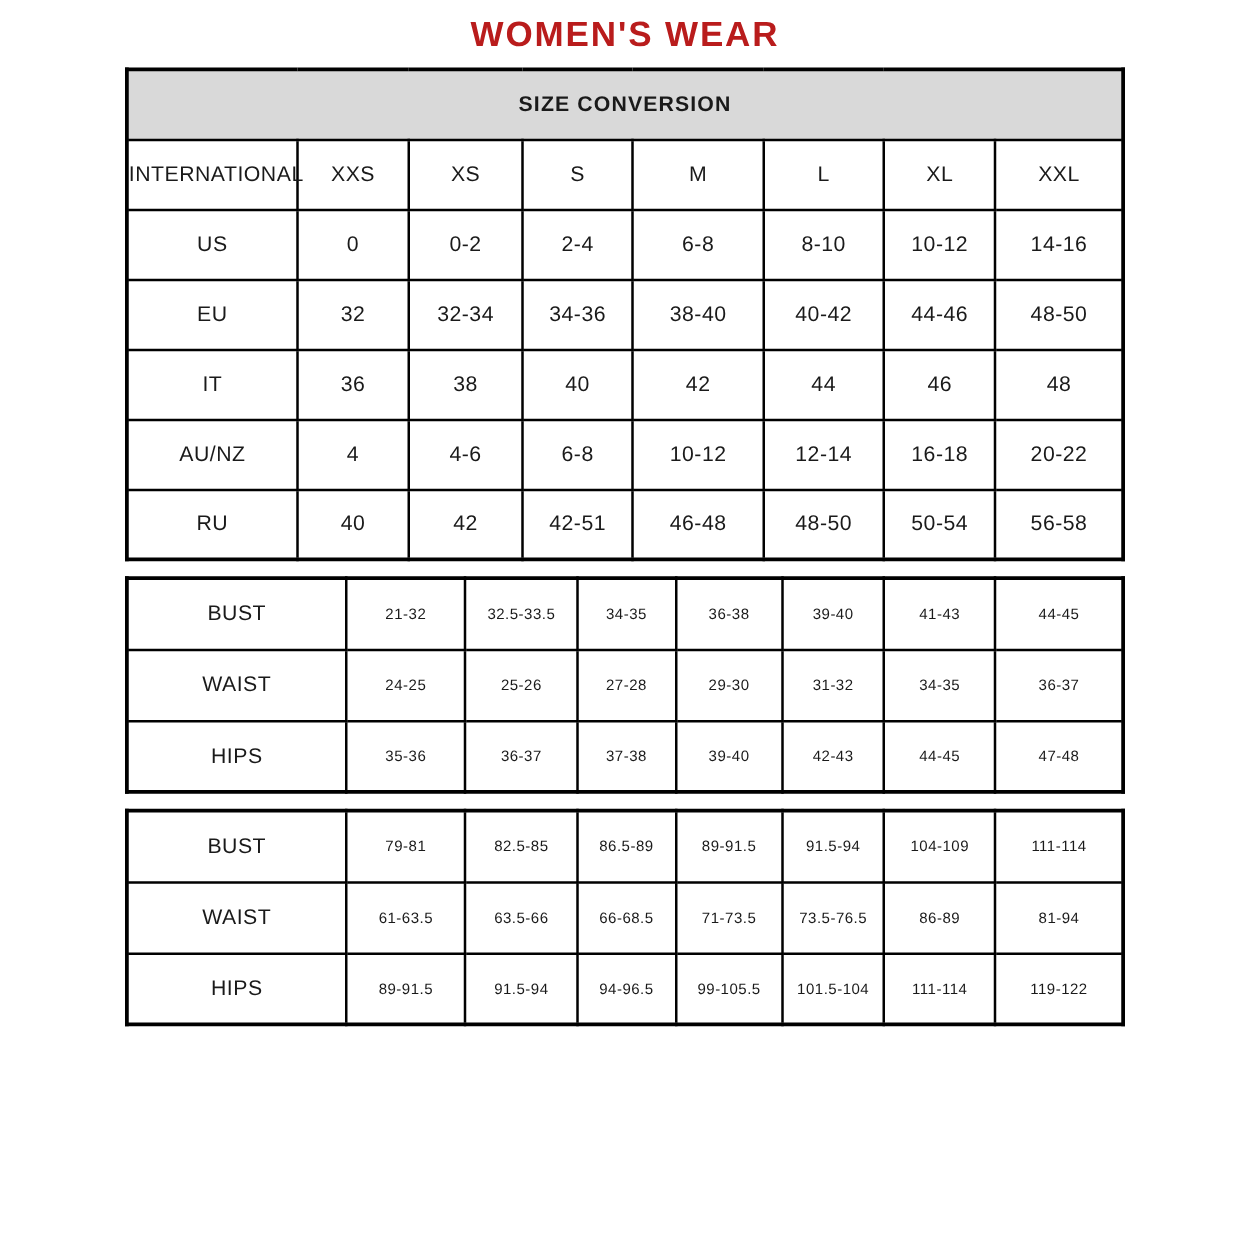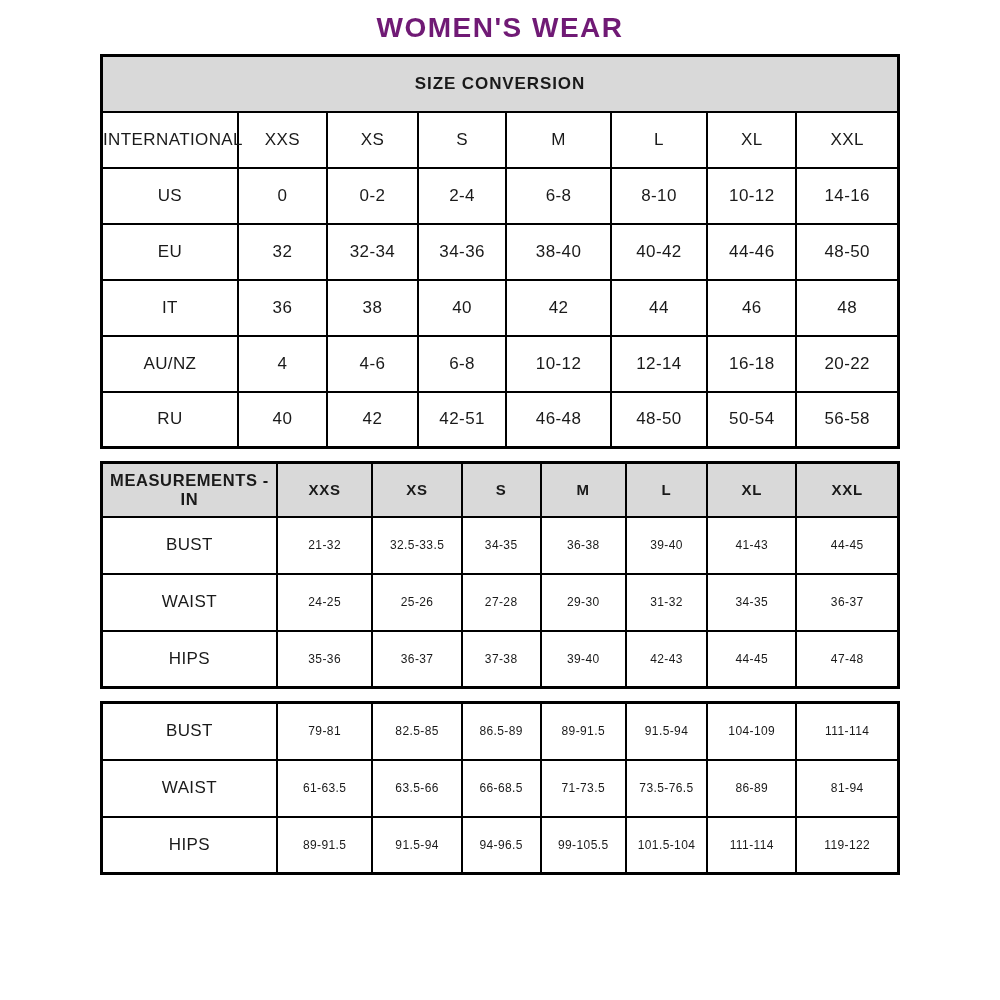--- a/index.html
+++ b/index.html
@@ -10,21 +10,21 @@
     color: #1a1a1a;
     overflow: hidden;
   }
   .page { width: 1000px; padding-top: 12px; }
   .page-title {
     text-align: center;
     font-size: 28px;
     font-weight: 700;
     letter-spacing: 1.5px;
     margin-bottom: 10px;
-    color: #701a75;
+    color: #b91c1c;
   }
   table {
     border-collapse: collapse;
     table-layout: fixed;
     width: 800px;
     margin: 0 auto 12px auto;
     border: 3px solid #000;
   }
   td {
     border: 2px solid #000;
@@ -144,30 +144,20 @@
       <col style="width:22.0%">
         <col style="width:12.0%">
         <col style="width:11.2%">
         <col style="width:9.9%">
       <col style="width:10.7%">
         <col style="width:10.2%">
         <col style="width:11.2%">
         <col style="width:12.8%">
     </colgroup>
     <tbody>
-      <tr class="head">
-        <td class="corner">MEASUREMENTS - IN</td>
-        <td class="size">XXS</td>
-        <td class="size">XS</td>
-        <td class="size">S</td>
-        <td class="size">M</td>
-        <td class="size">L</td>
-        <td class="size">XL</td>
-        <td class="size">XXL</td>
-      </tr>
       <tr>
         <td class="label">BUST</td>
         <td class="val">21-32</td>
         <td class="val">32.5-33.5</td>
         <td class="val">34-35</td>
         <td class="val">36-38</td>
         <td class="val">39-40</td>
         <td class="val">41-43</td>
         <td class="val">44-45</td>
       </tr>

